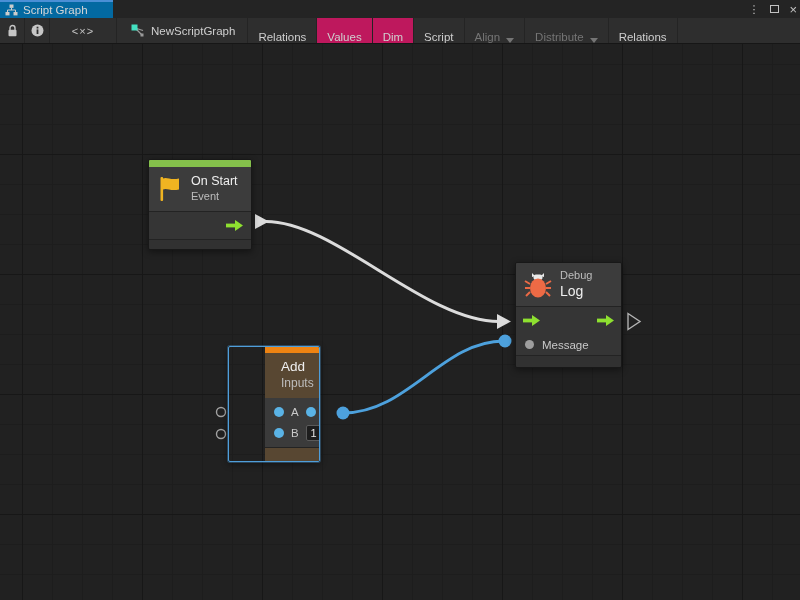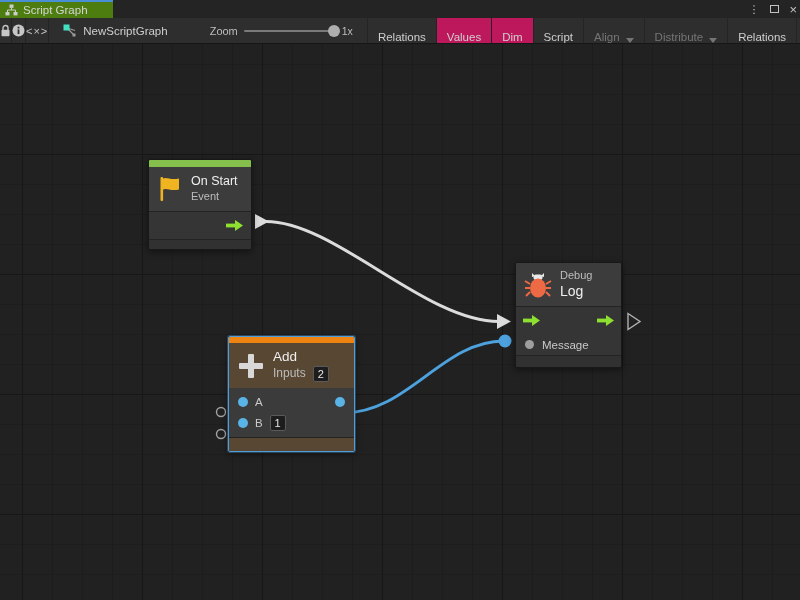--- a/index.html
+++ b/index.html
@@ -1,21 +1,21 @@
 <!DOCTYPE html>
 <html><head>
 <meta charset="utf-8">
 <style>
   * { margin:0; padding:0; box-sizing:border-box; }
   html,body { width:800px; height:600px; overflow:hidden; background:#212121;
     font-family:"Liberation Sans", sans-serif; -webkit-font-smoothing:antialiased; }
 
   
   .titlebar { height:18px; background:#242424; display:flex; align-items:stretch; position:relative; }
-  .tab { width:113px; background:#4d7c0f; border-top:2px solid #4a8fd5; display:flex; align-items:center;
+  .tab { width:113px; background:#0369a1; border-top:2px solid #4a8fd5; display:flex; align-items:center;
     gap:5px; padding-left:5px; color:#d6d6d6; font-size:11.5px; }
   .tab svg { flex:0 0 auto; }
   .titlebar-controls { position:absolute; right:3px; top:0; height:18px; display:flex; align-items:center; gap:10px;
     color:#c2c2c2; }
   .kebab { font-size:11px; letter-spacing:0; line-height:1; padding:0 1px; cursor:pointer; }
   .maxbox { width:9px; height:8px; border:1.5px solid #c2c2c2; display:inline-block; cursor:pointer; }
   .closex { font-size:13px; line-height:1; cursor:pointer; }
 
   
   .toolbar { height:26px; background:#2e2e2e; border-bottom:1px solid #161616; display:flex; align-items:stretch;
@@ -61,21 +61,21 @@
   .n-onstart .foot { background:#313131; height:9px; }
 
   .n-log { left:515px; top:218px; width:107px; }
   .n-log .hdr { background:#3c3c3c; height:43px; }
   .n-log .ports { background:#353535; height:27px; display:flex; align-items:center; justify-content:space-between; padding:0 7px; }
   .n-log .msgrow { background:#353535; height:21px; display:flex; align-items:center; gap:8px; padding:0 9px; }
   .n-log .foot { background:#313131; height:11px; }
   .graydot { width:9px; height:9px; border-radius:50%; background:#9e9e9e; }
   .msg-label { font-size:11.5px; color:#c9c9c9; }
 
-  .n-add { left:228px; top:292px; width:127px; border:1px solid #4f9eda; box-shadow:0 0 0 1px rgba(79,158,218,.35), 0 2px 7px rgba(0,0,0,.45); }
+  .n-add { left:228px; top:302px; width:92px; border:1px solid #4f9eda; box-shadow:0 0 0 1px rgba(79,158,218,.35), 0 2px 7px rgba(0,0,0,.45);padding-left:36px; }
   .n-add .colorbar { height:6px; background:#ee8312; }
   .n-add .hdr { background:#584732; height:45px; }
   .n-add .body { background:#3b3b3b; padding:3px 0 4px; }
   .n-add .prow { height:21px; display:flex; align-items:center; gap:7px; padding:0 9px; }
   .n-add .foot { background:#584732; height:13px; }
   .bluedot { width:10px; height:10px; border-radius:50%; background:#5ab3e6; flex:0 0 auto; }
   .outdot { margin-left:auto; }
   .plabel { font-size:11.5px; color:#c9c9c9; }
   .valbox { min-width:16px; height:16px; background:#1d1d1d; border:1px solid #5a5a5a; border-radius:2px;
     color:#e6e6e6; font-size:11px; display:flex; align-items:center; justify-content:center; padding:0 3px; cursor:text; }
@@ -121,27 +121,20 @@
 
   <div class="tb-seg graphname" style="border-right:none;">
     <svg width="14" height="14" viewBox="0 0 14 14">
       <path d="M4 4 L11 11 M4 4 L12 6.5" stroke="#9a9a9a" stroke-width="1.3"></path>
       <rect x="0.5" y="0.5" width="6" height="6" fill="#43e0c0"></rect>
       <rect x="9.5" y="9.5" width="3" height="3" fill="#9a9a9a"></rect>
     </svg>
     <span>NewScriptGraph</span>
   </div>
 
-  <div class="zoomwrap">
-    <span style="color:#bdbdbd;font-size:11px;">Zoom</span>
-    <span class="zoomtrack">
-      <span class="zoomhandle"></span>
-    </span>
-    <span class="zoomval">1x</span>
-  </div>
 
   <div class="tb-seg" style="width:0;"></div>
 
   <div class="tb-seg tb-btn">
       <span>Relations</span>
     </div>
   <div class="tb-seg tb-btn active">
       <span>Values</span>
     </div>
   <div class="tb-seg tb-btn active">

